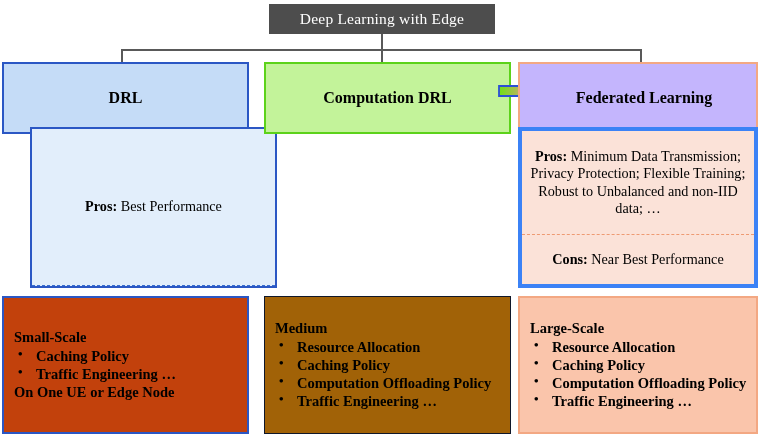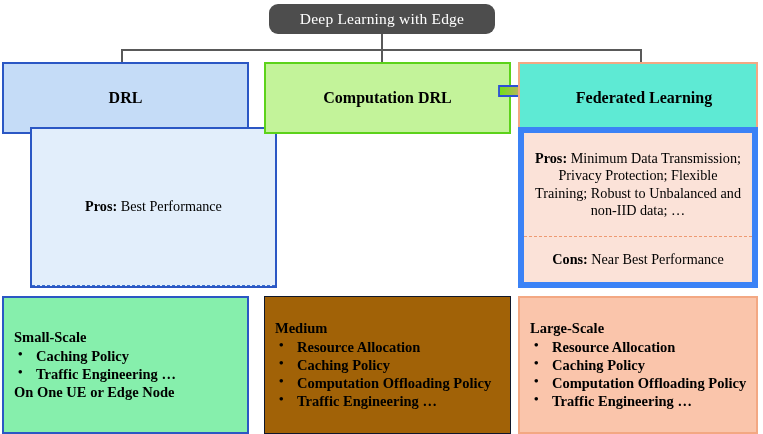--- a/index.html
+++ b/index.html
@@ -25,21 +25,20 @@
   
   .root-box {
     position: absolute;
     left: 269px; top: 4px;
     width: 226px; height: 30px;
     background: #4d4d4d;
     display: flex;
     align-items: center;
     justify-content: center;
     box-sizing: border-box;
-    border-radius: 9px;
   }
   .root-box .root-label {
     color: #ffffff;
     font-size: 15.5px;
     font-weight: 400;
     letter-spacing: 0.2px;
     white-space: nowrap;
   }
 
   
@@ -140,32 +139,32 @@
   }
   .scale-foot {
     font-size: 14.5px;
     font-weight: bold;
     line-height: 1.26;
   }
 
   
   .blue-border  { border: 2px solid #2b57c4; background: #c5dcf7; }
   .blue-light   { border: 2px solid #2b57c4; background: #e2eefb; margin-left: 28px; }
-  .blue-solid   { border: 2px solid #2b57c4; background: #86efac; }
+  .blue-solid   { border: 2px solid #2b57c4; background: #c2410c; }
   .divider-blue { border-top: 1.6px dashed #3a6fd0; width: 100%; }
 
   
   .green-border { border: 2px solid #5cd21a; background: #c3f39a; }
   .green-light  { border: 2px solid #5cd21a; background: #e4fbd4; }
   .green-solid  { border: 1px solid #0f172a; background: #a16207; }
   .divider-green{ border-top: 1.6px dashed #57c41b; width: 100%; }
 
   
-  .salmon-border { border: 2px solid #f3a883; background: #5eead4; padding-left: 12px; }
-  .salmon-light  { border: 6px solid #3b82f6; background: #fbe2d8; }
+  .salmon-border { border: 2px solid #f3a883; background: #c4b5fd; padding-left: 12px; }
+  .salmon-light  { border: 4px solid #3b82f6; background: #fbe2d8; }
   .salmon-solid  { border: 2px solid #f3a883; background: #fac5ab; }
   .divider-salmon{ border-top: 1.6px dashed #ee9a72; width: 100%; }
 
   
   .col-fl .pc-half-pros { flex: 0 0 103px; }
   .col-fl .pc-half-cons { flex: 1 1 auto; }
 
   
   .arrow-wrap {
     position: absolute;

